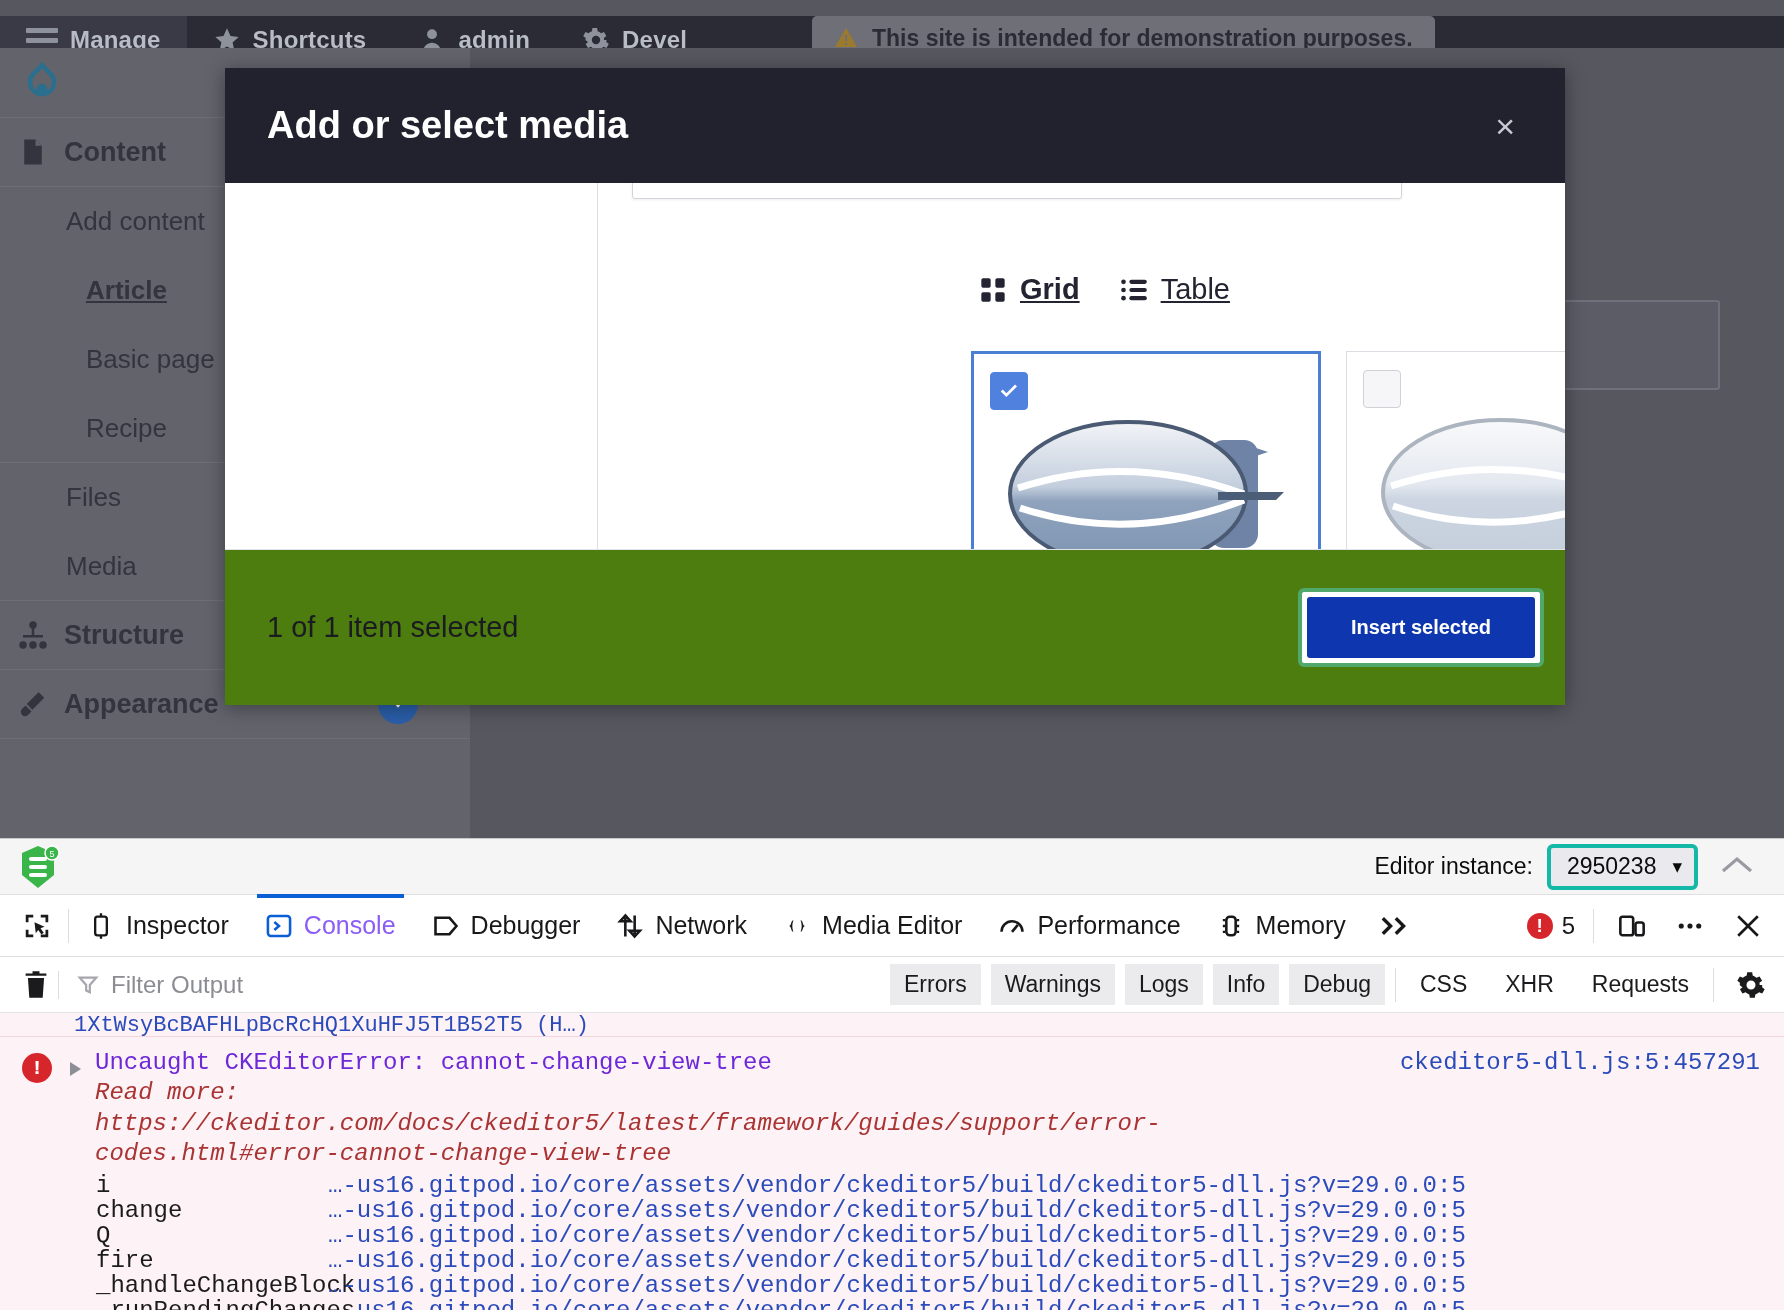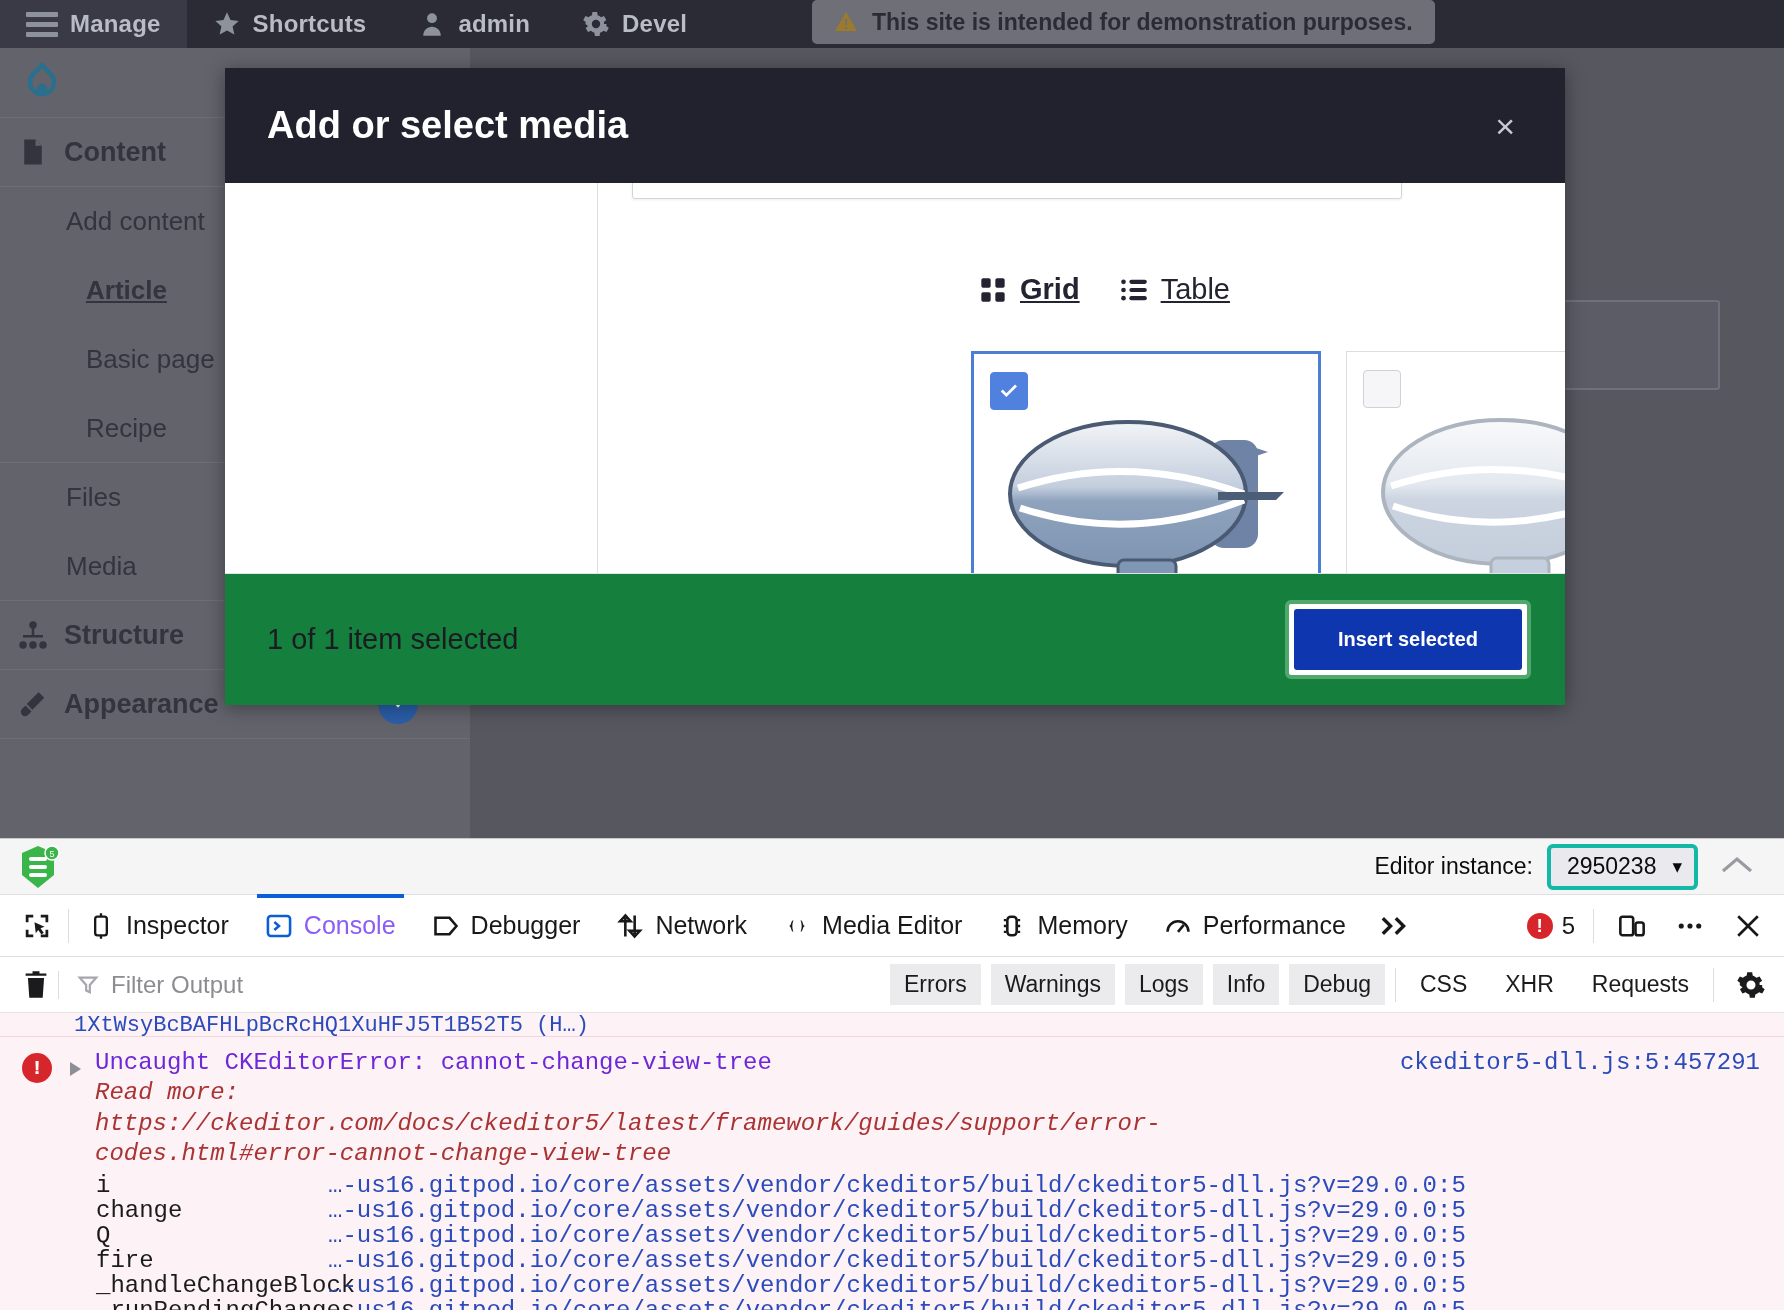--- a/index.html
+++ b/index.html
@@ -12,21 +12,21 @@
 
   
   #page {
     position: absolute; left: 0; top: 0; width: 1784px; height: 838px;
     background: #56575f;
     overflow: hidden;
   }
 
   
   .admin-bar {
-    position: absolute; left: 0; top: 0; width: 1784px; height: 48px;
+    position: absolute; left: 0; top: 16px; width: 1784px; height: 48px;
     background: #2b2b35;
     display: flex; align-items: stretch;
   }
   .admin-tab {
     display: flex; align-items: center; gap: 12px;
     padding: 0 26px;
     color: #b8bcc6;
     font-size: 24px; font-weight: bold;
     letter-spacing: .2px;
   }
@@ -152,24 +152,24 @@
   }
   .media-card.selected .cb {
     background: #5081de; border-color: #5081de;
     display: flex; align-items: center; justify-content: center;
   }
   .media-card .cb svg { width: 26px; height: 26px; fill:#fff; display:block; }
   .blimp { position:absolute; left: 24px; top: 30px; width: 300px; height: 220px; display:block; }
   .media-card.dim .blimp { opacity: .45; }
 
   .modal-footer {
-    height: 132px; flex: none;
-    background: #15803d; border-top: 1px solid #e2e3e9;
+    height: 156px; flex: none;
+    background: #4d7c0f; border-top: 1px solid #e2e3e9;
     display: flex; align-items: center; justify-content: space-between;
-    padding: 0 34px 0 42px;
+    padding: 0 21px 0 42px;
   }
   .sel-count { font-size: 29px; color: #1b1b22; }
   .insert-wrap {
     border: 4px solid #51a86b; border-radius: 6px; padding: 5px; background: #fff;
   }
   .insert-btn {
     background: #0e36ae; color: #fff; border: none;
     font-family: inherit; font-size: 20px; font-weight: bold;
     padding: 19px 44px; border-radius: 3px; cursor: pointer;
   }
@@ -560,31 +560,31 @@
         <span>Network</span>
       </div>
       <div class="dt-tab">
         <svg viewBox="0 0 24 24">
             <path d="M9 3C6.5 3 7.5 8 5 8c2.5 0 1.5 5 4 5 0 0-1-2-1-5s1-5 1-5zM15 3c2.5 0 1.5 5 4 5-2.5 0-1.5 5-4 5 0 0 1-2 1-5s-1-5-1-5z" fill="#18181a" transform="translate(0 4)"></path>
           </svg>
         <span>Media Editor</span>
       </div>
       <div class="dt-tab">
         <svg viewBox="0 0 24 24">
+            <path d="M3 17a9 9 0 1118 0" fill="none" stroke="#18181a" stroke-width="2.2"></path>
+            <path d="M12 17l5-6" fill="none" stroke="#18181a" stroke-width="2.2"></path>
+          </svg>
+        <span>Performance</span>
+      </div>
+      <div class="dt-tab">
+        <svg viewBox="0 0 24 24">
             <rect x="8" y="4" width="8" height="16" rx="3" fill="none" stroke="#18181a" stroke-width="2.2"></rect>
             <path d="M5 7h2M5 12h2M5 17h2M17 7h2M17 12h2M17 17h2" stroke="#18181a" stroke-width="2"></path>
           </svg>
         <span>Memory</span>
-      </div>
-      <div class="dt-tab">
-        <svg viewBox="0 0 24 24">
-            <path d="M3 17a9 9 0 1118 0" fill="none" stroke="#18181a" stroke-width="2.2"></path>
-            <path d="M12 17l5-6" fill="none" stroke="#18181a" stroke-width="2.2"></path>
-          </svg>
-        <span>Performance</span>
       </div>
       <span class="dt-chevrons">
         <svg viewBox="0 0 32 26">
             <path d="M4 4l9 9-9 9-2.4-2.4L8.2 13 1.6 6.4zM17 4l9 9-9 9-2.4-2.4L21.2 13 14.6 6.4z"></path>
           </svg>
       </span>
     </div>
     <div class="dt-tabs-right">
       <span class="err-pill">
         <span class="dot">!</span>

